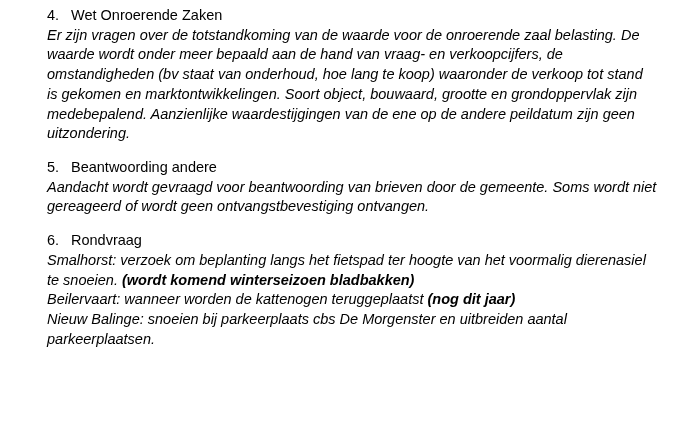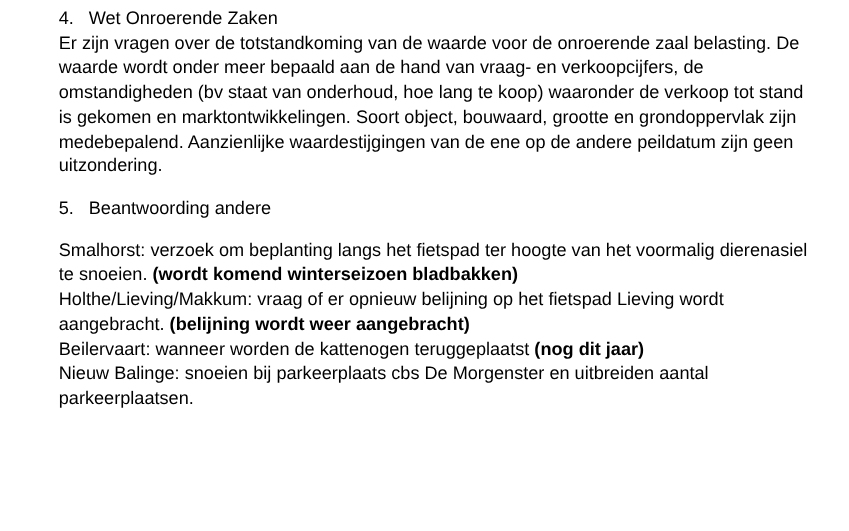--- a/index.html
+++ b/index.html
@@ -35,37 +35,39 @@
     line-height: 1.36;
     white-space: pre;
   }
   .heading .num {
     display: inline-block;
     width: 24px;
   }
   .para {
     font-size: 14.5px;
     line-height: 1.36;
+    font-style: italic;
   }
   .bold {
     font-weight: bold;
   }
 </style>
 </head>
 <body>
 
 <div class="page">
   <div class="doc" id="doc-root">
       <div class="section">
         <div class="heading"><span class="num">4.</span><span>Wet Onroerende Zaken</span></div>
         <div class="para"><span>Er zijn vragen over de totstandkoming van de waarde voor de onroerende zaal belasting. De waarde wordt onder meer bepaald aan de hand van vraag- en verkoopcijfers, de omstandigheden (bv staat van onderhoud, hoe lang te koop) waaronder de verkoop tot stand is gekomen en marktontwikkelingen. Soort object, bouwaard, grootte en grondoppervlak zijn medebepalend.  Aanzienlijke waardestijgingen van de ene op de andere peildatum zijn  geen uitzondering.</span></div>
       </div>
       <div class="section">
         <div class="heading"><span class="num">5.</span><span>Beantwoording andere</span></div>
+        <div class="para"><span>Aandacht wordt gevraagd voor beantwoording van brieven door de gemeente. Soms wordt niet gereageerd of wordt geen ontvangstbevestiging  ontvangen.</span></div>
       </div>
       <div class="section">
+        <div class="heading"><span class="num">6.</span><span>Rondvraag</span></div>
         <div class="para"><span>Smalhorst: verzoek om beplanting langs het fietspad ter hoogte van het voormalig dierenasiel te snoeien.  </span><span class="bold">(wordt komend winterseizoen bladbakken)</span></div>
-        <div class="para"><span>Holthe/Lieving/Makkum: vraag of er opnieuw belijning  op het fietspad Lieving wordt aangebracht. </span><span class="bold">(belijning wordt weer aangebracht)</span></div>
         <div class="para"><span>Beilervaart: wanneer worden de kattenogen teruggeplaatst </span><span class="bold">(nog dit jaar)</span></div>
         <div class="para"><span>Nieuw Balinge: snoeien bij parkeerplaats cbs De Morgenster en uitbreiden aantal parkeerplaatsen. </span></div>
       </div>
     </div>
 </div>
 
 </body></html>

